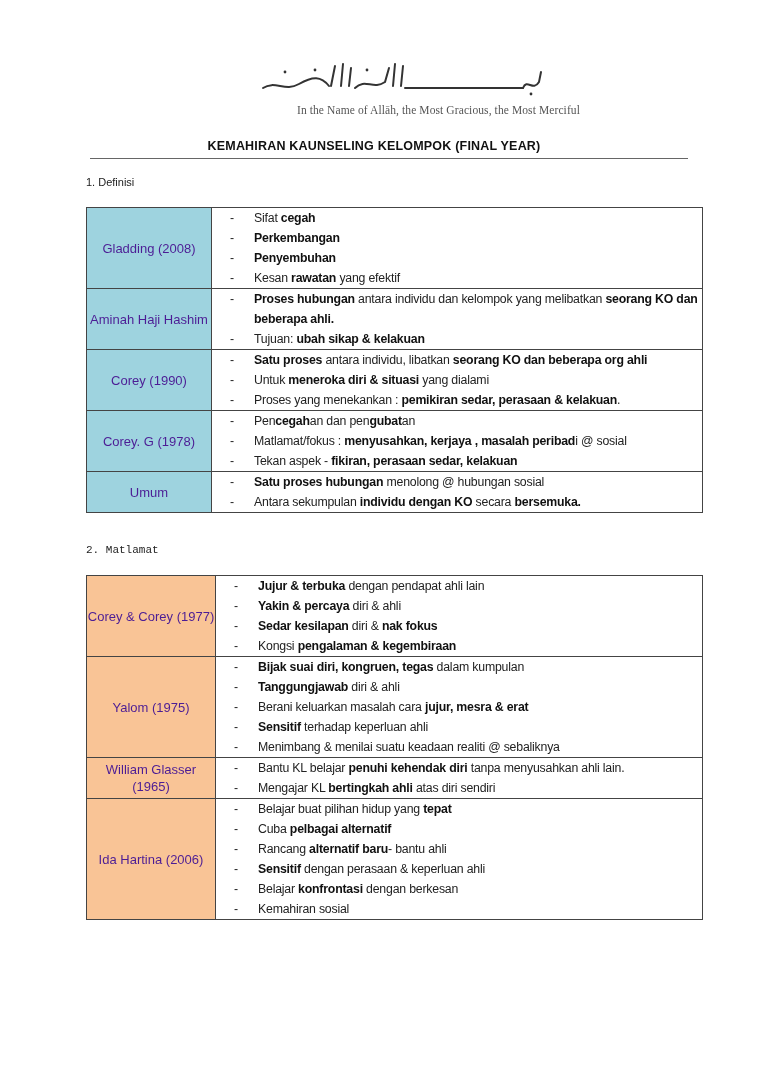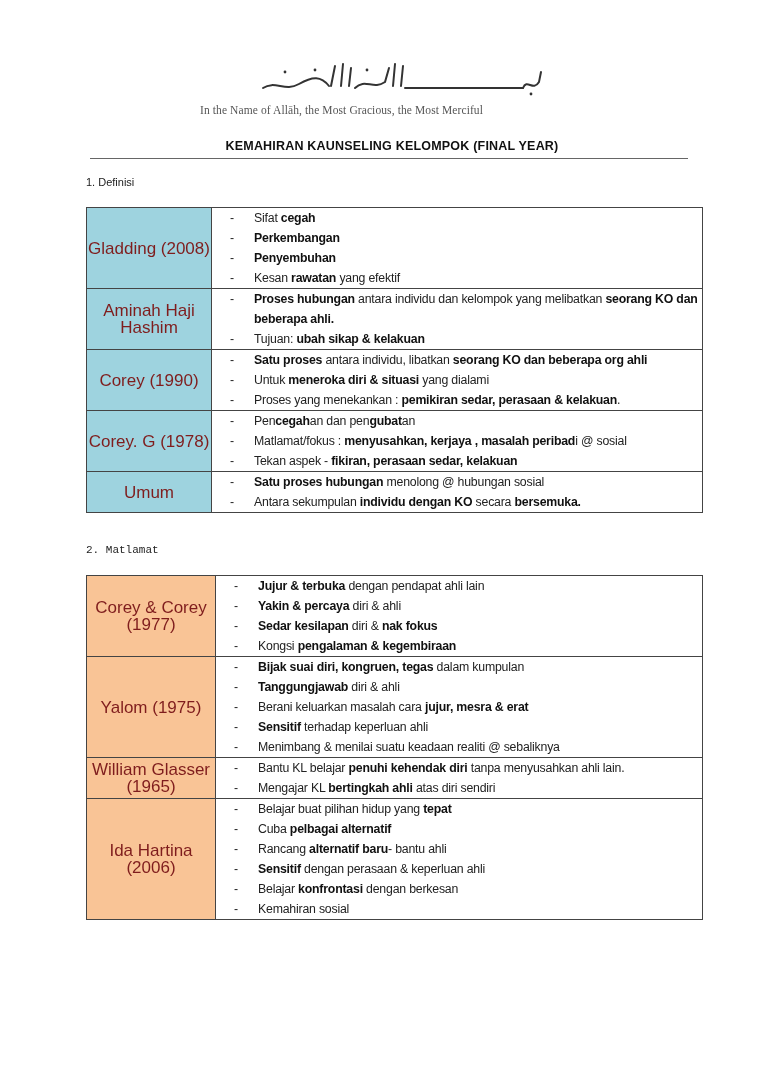--- a/index.html
+++ b/index.html
@@ -1,27 +1,27 @@
 <!DOCTYPE html>
 <html><head>
 <meta charset="utf-8">
 <style>
   html, body { margin:0; padding:0; background:#ffffff; }
   body { width:768px; height:1087px; position:relative; overflow:hidden;
          font-family:"Liberation Sans", sans-serif; color:#1a1a1a; }
   .bismillah { position:absolute; left:255px; top:58px; width:290px; height:38px; }
-  .bismillah-caption { position:absolute; left:200px; top:104px; width:380px; text-align:left;
+  .bismillah-caption { position:absolute; left:200px; top:104px; width:380px; text-align:right;
          font-family:"Liberation Serif", serif; font-size:11.5px; color:#555; letter-spacing:0.1px; }
-  .doc-title { position:absolute; left:93px; top:139px; width:598px; text-align:center;
+  .doc-title { position:absolute; left:75px; top:139px; width:598px; text-align:center;
          font-size:12.5px; font-weight:bold; color:#111; letter-spacing:0.2px; }
   .title-rule { position:absolute; left:90px; top:158px; width:598px; height:0; border-top:1.5px solid #666; }
   .section-heading { position:absolute; left:86px; font-size:11px; color:#222; }
   table.grid { position:absolute; left:86px; width:617px; border-collapse:collapse; table-layout:fixed; }
   table.grid td { border:1px solid #444; padding:0; vertical-align:middle; }
-  td.label { text-align:center; font-size:17px; color:#7f1d1d; line-height:17px; padding:0 4px; }
+  td.label { text-align:center; font-size:13px; color:#4c1d95; line-height:17px; padding:0 4px; }
   td.label.blue { background:#9ed3df; }
   td.label.peach { background:#f9c496;text-align:center; }
   td.body-cell { background:#fff; padding:0 4px 0 0;margin-left:38px; }
   ul.items { list-style:none; margin:0; padding:0; }
   ul.items li { position:relative; padding-left:42px; font-size:12.3px; line-height:20px; color:#222; letter-spacing:-0.2px; }
   ul.items li::before { content:"-"; position:absolute; left:18px; top:0; }
   ul.items li b { font-weight:bold; color:#111; }
 </style>
 </head>
 <body>

